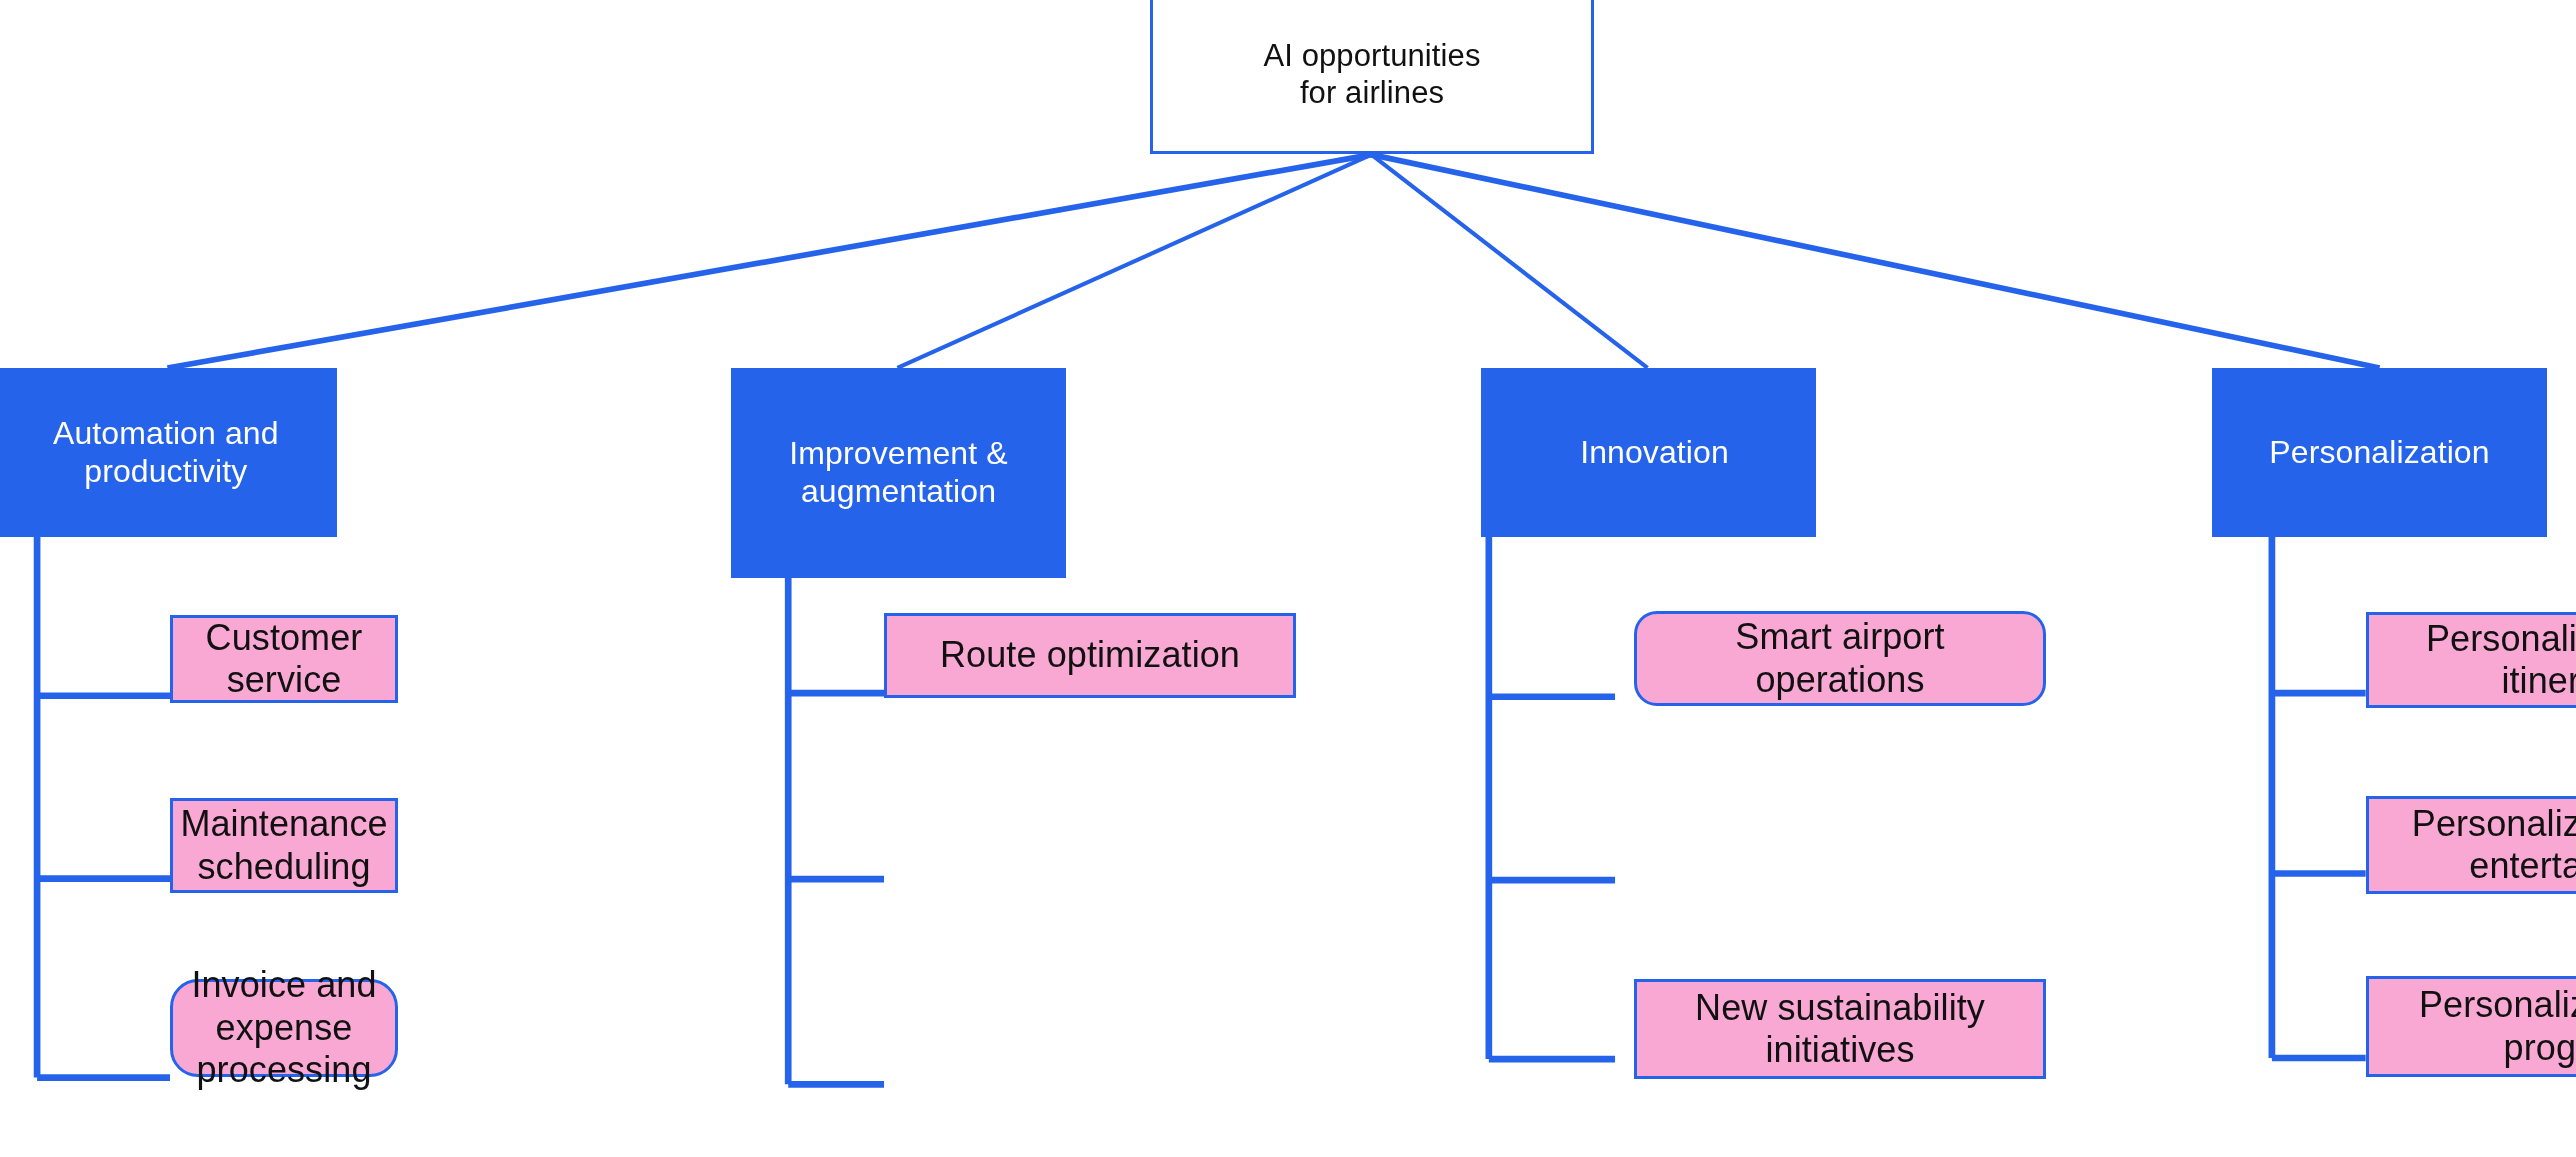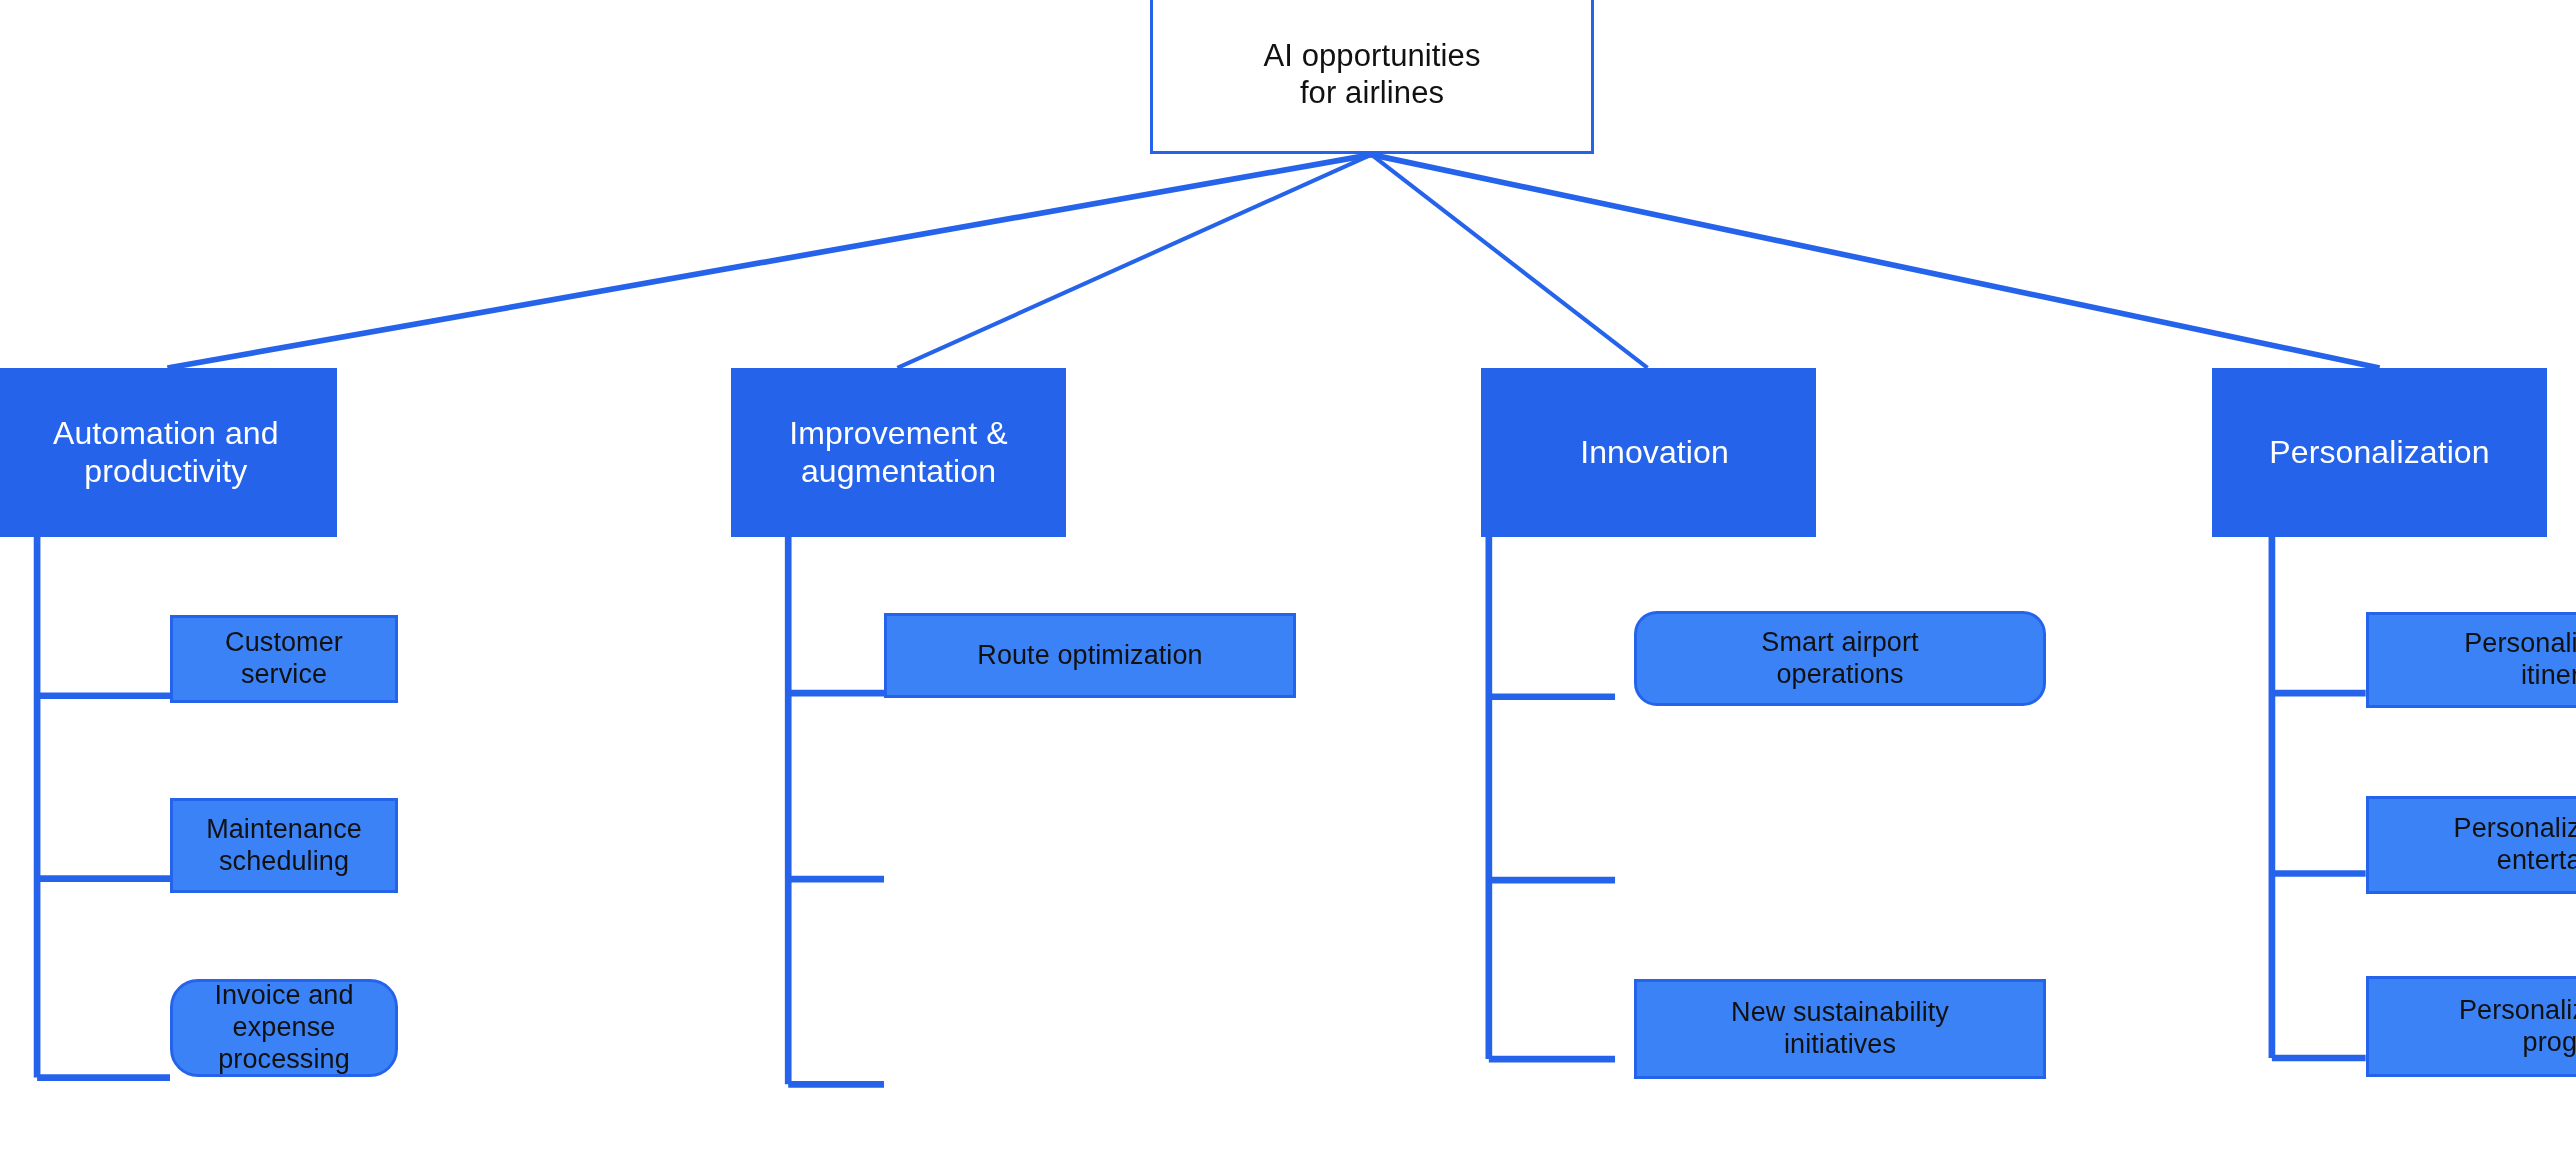--- a/index.html
+++ b/index.html
@@ -53,24 +53,24 @@
     background: #2563eb;
     border: none;
     color: #ffffff;
     font-size: 32px;
     font-weight: 400;
     letter-spacing: 0.1px;
   }
 
   
   .node.leaf {
-    background: #3b82f6;
+    background: #f9a8d4;
     border: 3.1px solid #2563eb;
     color: #111111;
-    font-size: 27px;
+    font-size: 36px;
     font-weight: 400;
     letter-spacing: 0.1px;
   }
 
   .node-label {
     display: block;
     padding: 0 7.2px;
     white-space: pre-line;
   }
 </style>
@@ -124,21 +124,21 @@
   </div>
   <div class="node leaf" style="left:170px; top:798px; width:228px; height:95px;">
     <span class="node-label">Maintenance
 scheduling</span>
   </div>
   <div class="node leaf" style="left:170px; top:979px; width:228px; height:98px;border-radius:28px;">
     <span class="node-label">Invoice and
 expense processing</span>
   </div>
 
-  <div class="node cat" style="left:731px; top:368px; width:335px; height:169px;">
+  <div class="node cat" style="left:731px; top:368px; width:335px; height:210px;">
     <span class="node-label">Improvement &amp;
 augmentation</span>
   </div>
 
   <div class="node leaf" style="left:884px; top:613px; width:412px; height:85px;">
     <span class="node-label">Route optimization</span>
   </div>
 
   <div class="node cat" style="left:1481px; top:368px; width:335px; height:169px;padding-left:12px;">
     <span class="node-label">Innovation</span>

